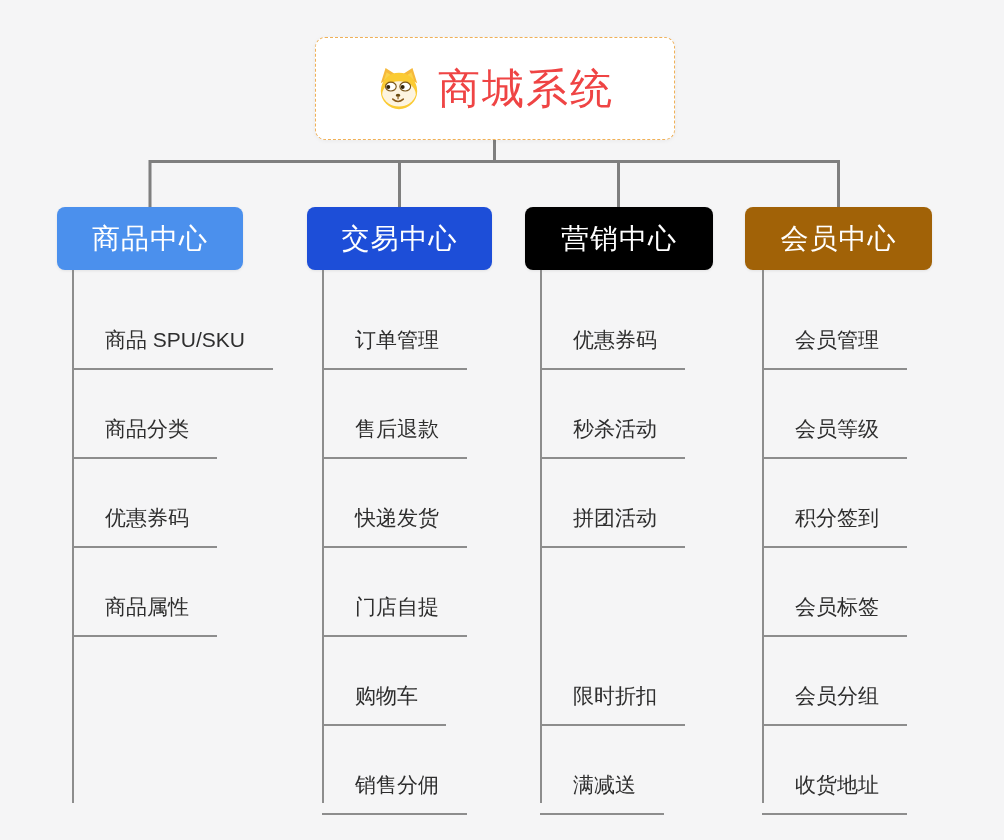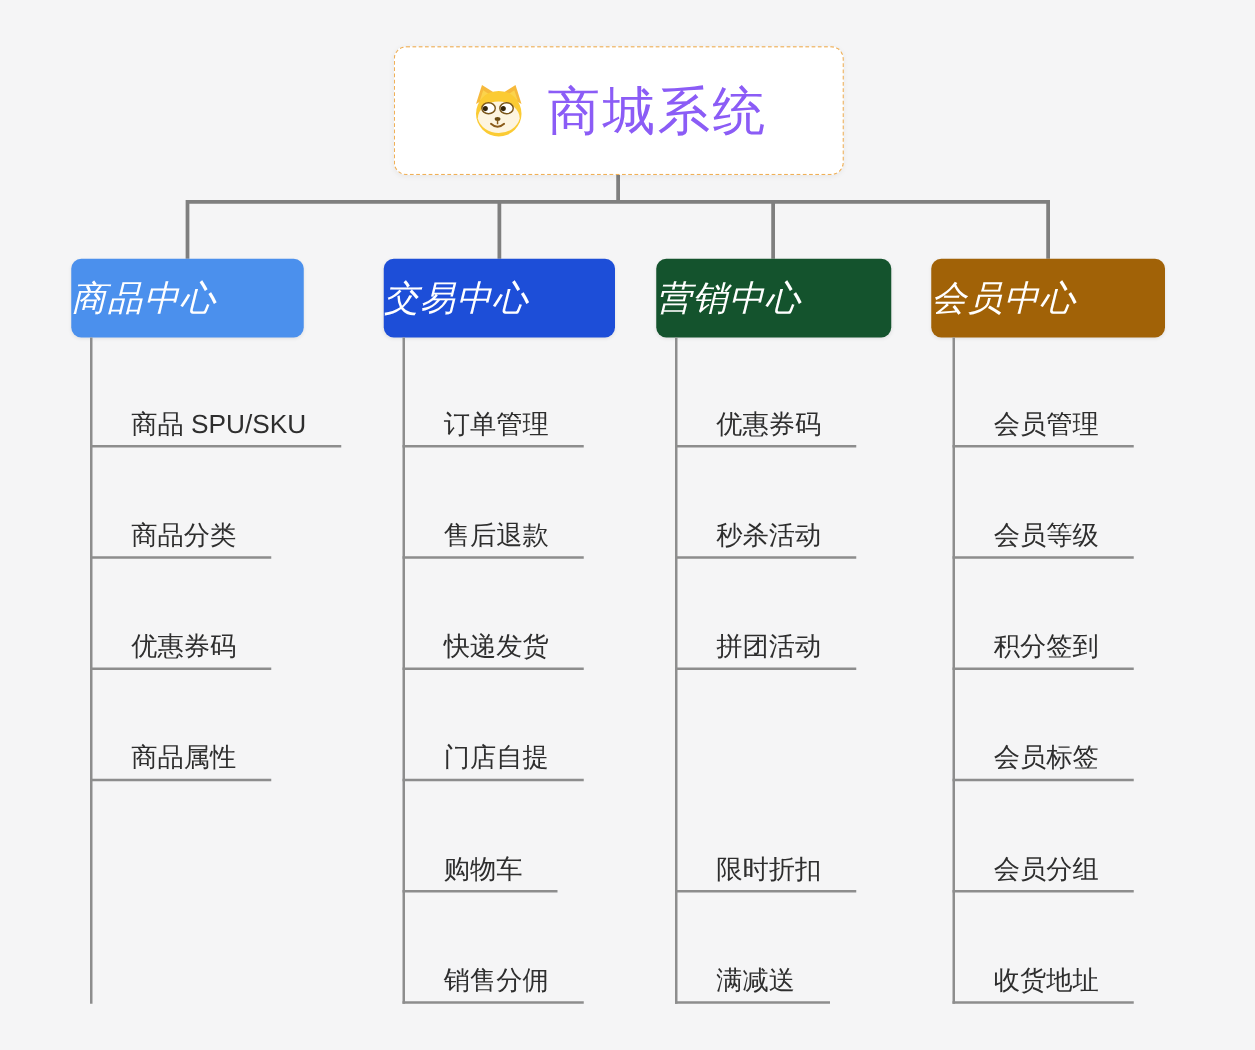--- a/index.html
+++ b/index.html
@@ -24,37 +24,36 @@
     border:1px dashed #f0b057;
     border-radius:10px;
     box-shadow:0 1px 4px rgba(0,0,0,0.05);
     display:flex;align-items:center;justify-content:center;gap:16px;
     box-sizing:border-box;
     cursor:pointer;
   }
   .root-node .dog{width:46px;height:46px;display:block;}
   .root-title{
     font-size:42px;
-    color:#8b5cf6;
+    color:#ef4444;
     letter-spacing:2px;
     white-space:nowrap;
   }
   
   .branch{
     position:absolute;top:207px;height:63px;
     border-radius:8px;
     color:#ffffff;
     font-size:28px;
     line-height:63px;
-    text-align:left;
+    text-align:center;
     letter-spacing:1px;
     white-space:nowrap;
     cursor:pointer;
     box-shadow:0 1px 3px rgba(0,0,0,0.08);
-    font-style:italic;
   }
   .b0{left:57px;width:186px;}
   .b1{left:307px;width:185px;}
   .b2{left:525px;width:188px;}
   .b3{left:745px;width:187px;}
   
   .trunk{
     position:absolute;top:270px;height:533px;width:2px;
     background:#8d8d8d;
   }
@@ -62,21 +61,21 @@
   .t1{left:322px;}
   .t2{left:540px;}
   .t3{left:762px;}
   
   .item{
     position:absolute;
     font-size:21px;
     line-height:29px;
     color:#2e2e2e;
     white-space:nowrap;
-    padding:0 28px 2px 33px;
+    padding:0 28px 14px 33px;
     border-bottom:2px solid #8d8d8d;
     cursor:pointer;
   }
   .c0{left:72px;}
   .c1{left:322px;text-align:center;}
   .c2{left:540px;}
   .c3{left:762px;}
   .r0{top:325px;}
   .r1{top:414px;}
   .r2{top:503px;}
@@ -107,21 +106,21 @@
       <circle cx="27.8" cy="21.8" r="2.1" fill="#33240a"></circle>
       <ellipse cx="23" cy="30.5" rx="2.4" ry="1.6" fill="#6b4b10"></ellipse>
       <path d="M17.5 34.5 Q23 39.5 28.5 34.5" fill="none" stroke="#8a5a1a" stroke-width="1.6" stroke-linecap="round"></path>
       <path d="M23 31.8 Q23 34.5 23 34.8" fill="none" stroke="#8a5a1a" stroke-width="1.2"></path>
     </svg>
     <span class="root-title">商城系统</span>
   </div>
 
   <div class="branch b0" style="background: rgb(75, 144, 237);">商品中心</div>
   <div class="branch b1" style="background: #1d4ed8;">交易中心</div>
-  <div class="branch b2" style="background: #14532d;">营销中心</div>
+  <div class="branch b2" style="background: #000000;">营销中心</div>
   <div class="branch b3" style="background: #a16207;">会员中心</div>
 
   <div class="trunk t0"></div>
   <div class="trunk t1"></div>
   <div class="trunk t2"></div>
   <div class="trunk t3"></div>
 
   <div class="item c0 r0">商品 SPU/SKU</div>
   <div class="item c0 r1">商品分类</div>
   <div class="item c0 r2">优惠券码</div>

